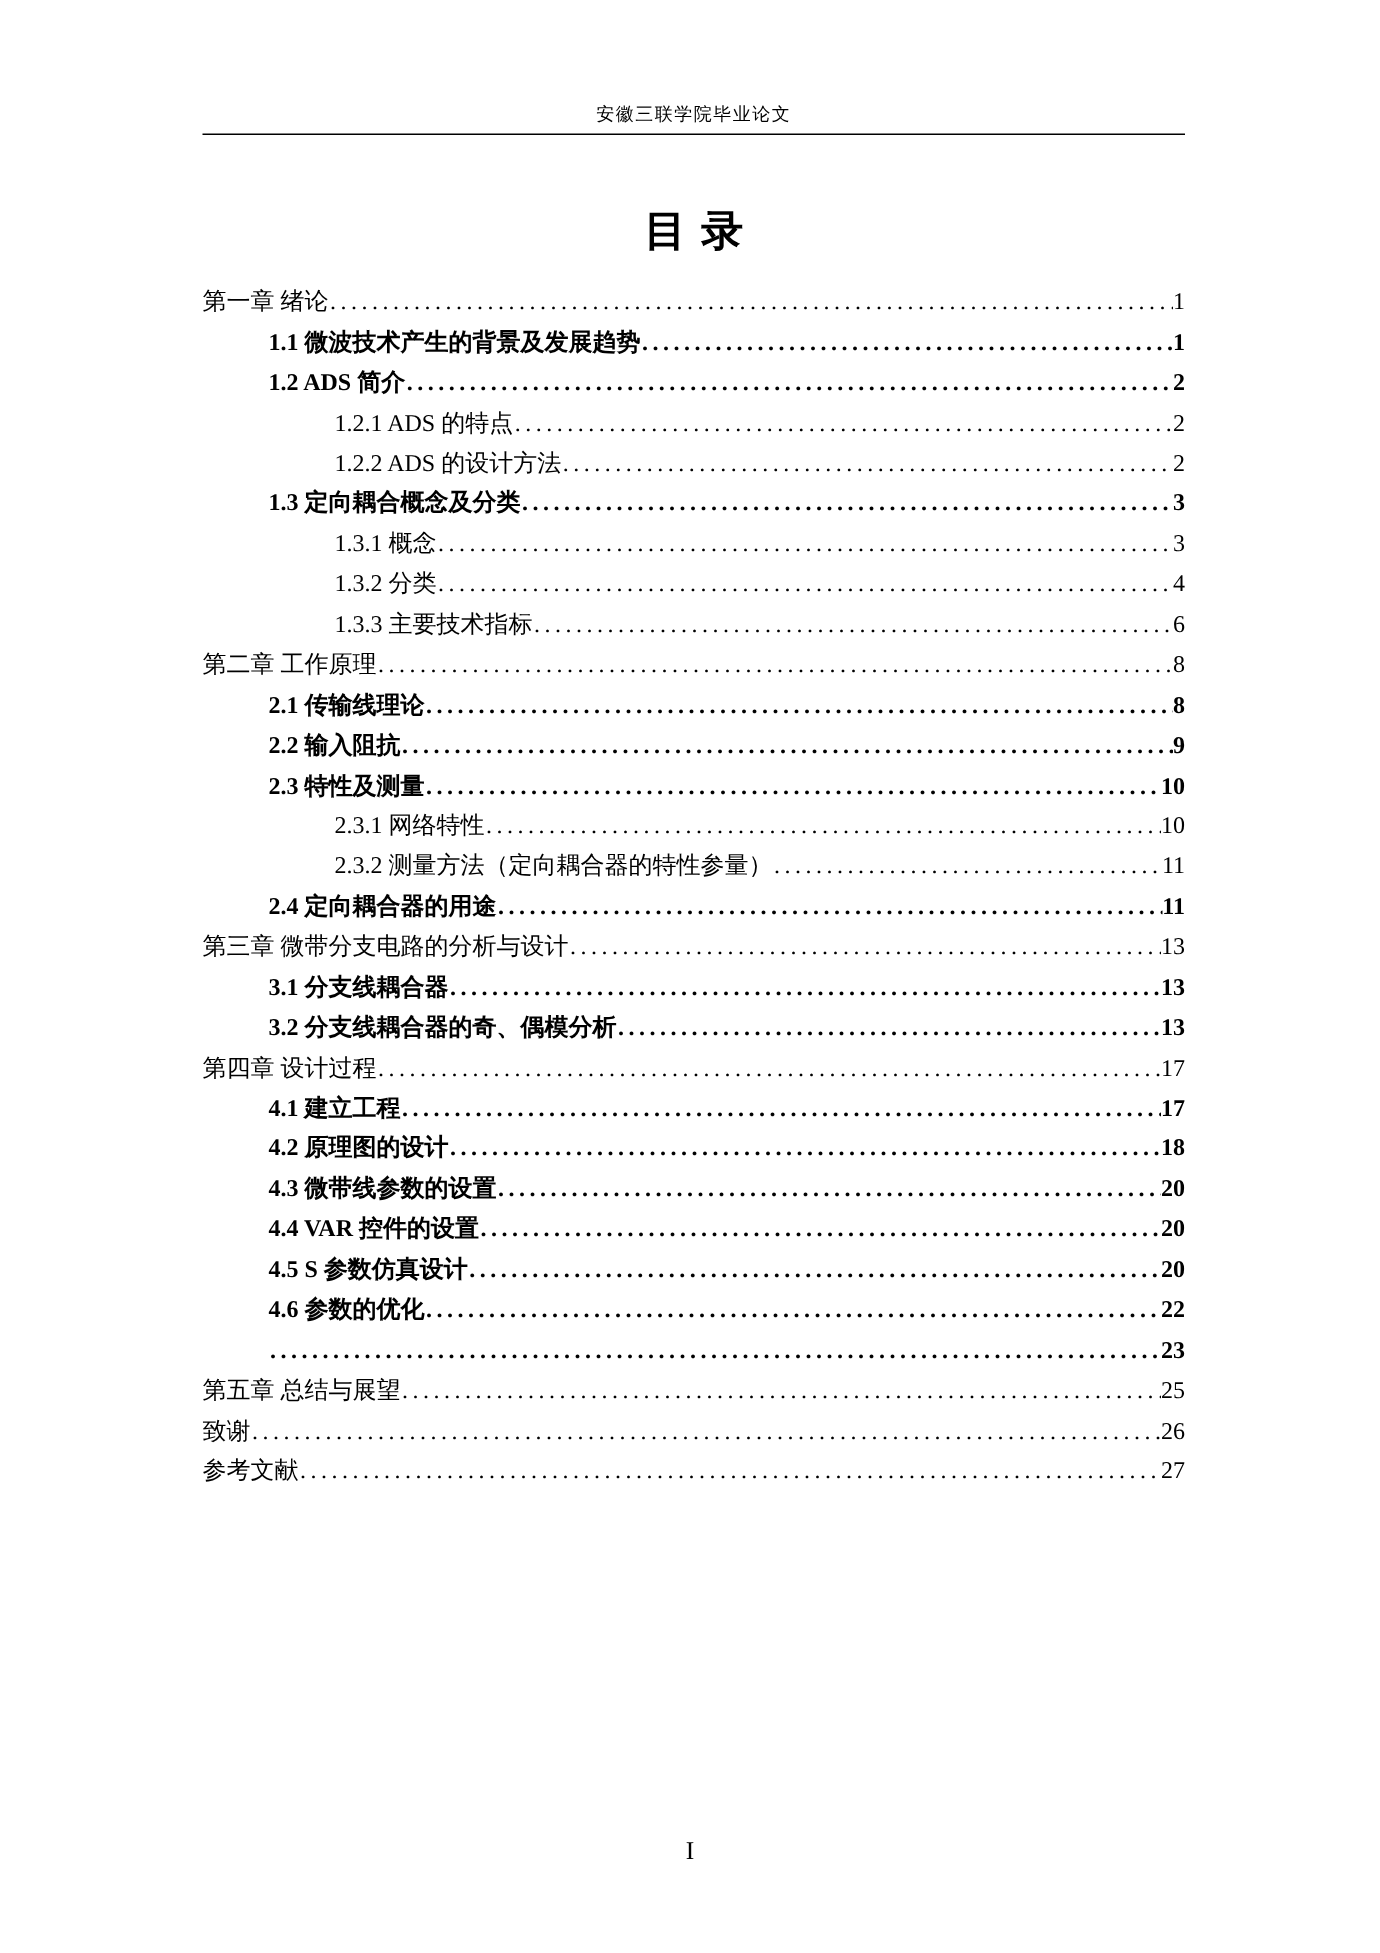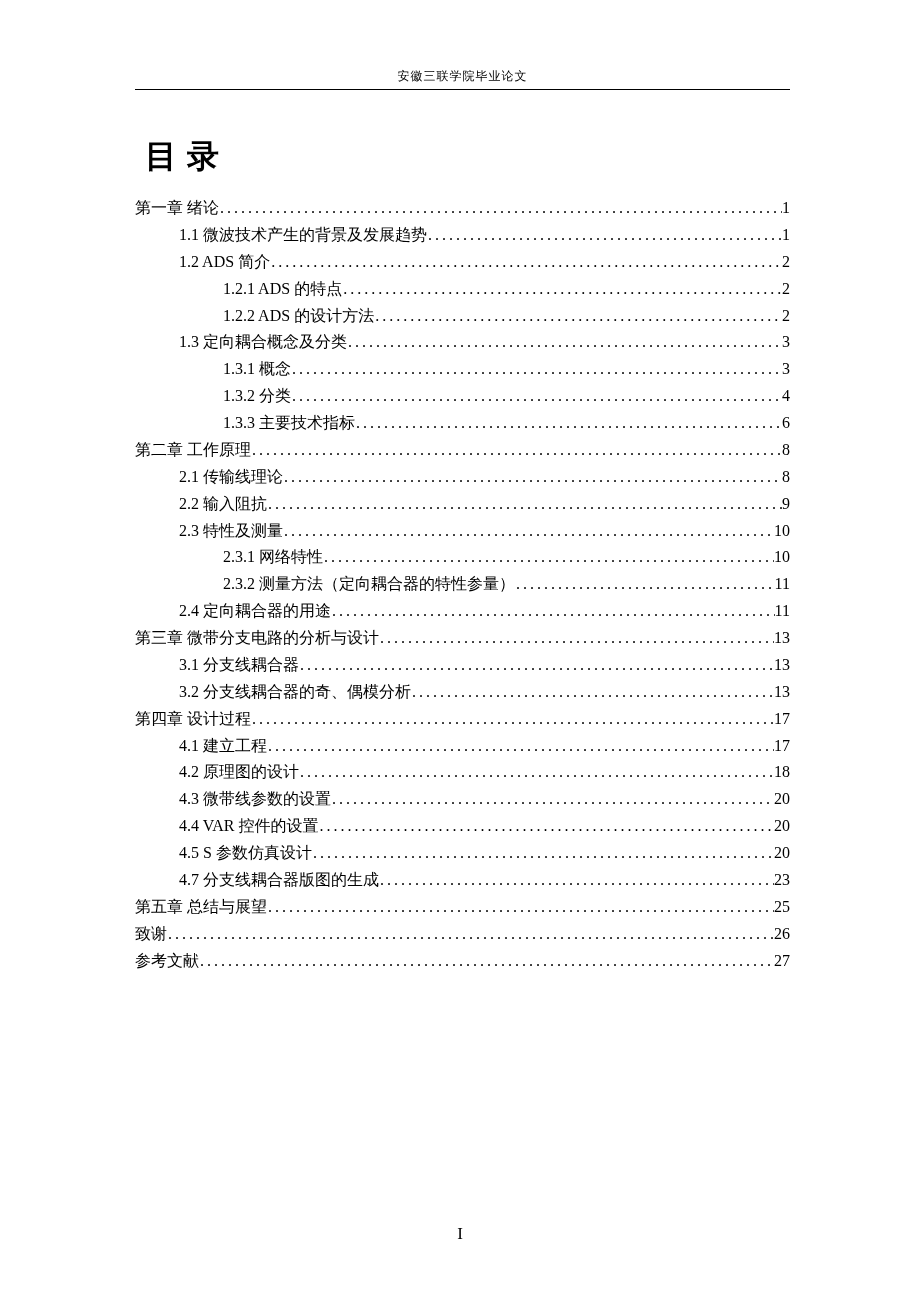--- a/index.html
+++ b/index.html
@@ -19,36 +19,37 @@
       font-size: 12px;
       letter-spacing: 1px;
       padding-bottom: 4px;
     }
     .header-rule {
       border: none;
       border-top: 1.5px solid #000;
       margin: 0 0 32px 0;
     }
     .toc-title {
-      font-size: 32px;
+      text-align: center;
+      font-size: 28px;
       font-weight: bold;
       letter-spacing: 10px;
       margin-bottom: 16px;
       padding-left: 10px;
       margin-top: 45px;
     }
     .toc { font-size: 16px; }
     .toc-row {
       display: flex;
       align-items: baseline;
       line-height: 1.68;
       white-space: nowrap;
     }
     .lvl-1 { padding-left: 0; justify-content: flex-end; }
-    .lvl-2 { padding-left: 44px; }
+    .lvl-2 { padding-left: 44px; font-weight: bold; }
     .lvl-3 { padding-left: 88px; text-align: center; }
     .toc-label { flex: 0 0 auto; }
     .toc-dots {
       flex: 1 1 auto;
       overflow: hidden;
       letter-spacing: 3px;
       padding: 0 1px;
     }
     .toc-dots::after { content: "................................................................................................................"; }
     .toc-page { flex: 0 0 auto; }
@@ -188,21 +189,25 @@
         <span class="toc-label">4.4  VAR 控件的设置</span>
         <span class="toc-dots"></span>
         <span class="toc-page">20</span>
       </div>
       <div class="toc-row lvl-2">
         <span class="toc-label">4.5  S 参数仿真设计</span>
         <span class="toc-dots"></span>
         <span class="toc-page">20</span>
       </div>
       <div class="toc-row lvl-2">
-        <span class="toc-label">4.7 分支线耦合器版图的生成</span>
+        <span class="toc-label">4.6  参数的优化</span>
+        <span class="toc-dots"></span>
+        <span class="toc-page">22</span>
+      </div>
+      <div class="toc-row lvl-2">
         <span class="toc-dots"></span>
         <span class="toc-page">23</span>
       </div>
       <div class="toc-row lvl-1">
         <span class="toc-label">第五章  总结与展望</span>
         <span class="toc-dots"></span>
         <span class="toc-page">25</span>
       </div>
       <div class="toc-row lvl-1">
         <span class="toc-label">致谢</span>

